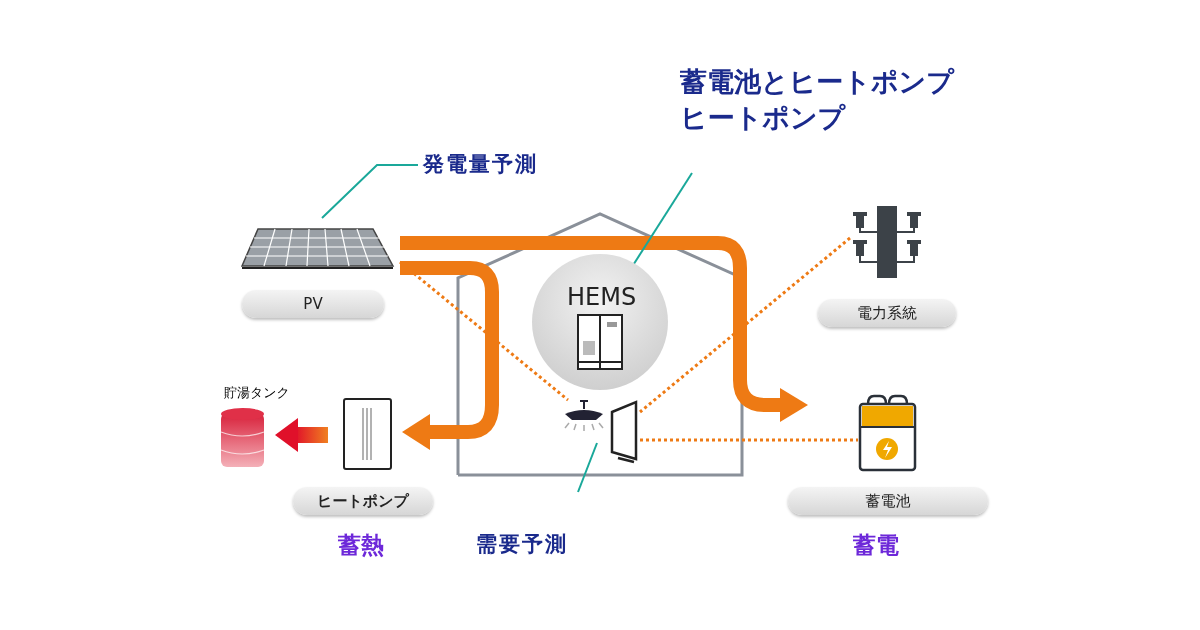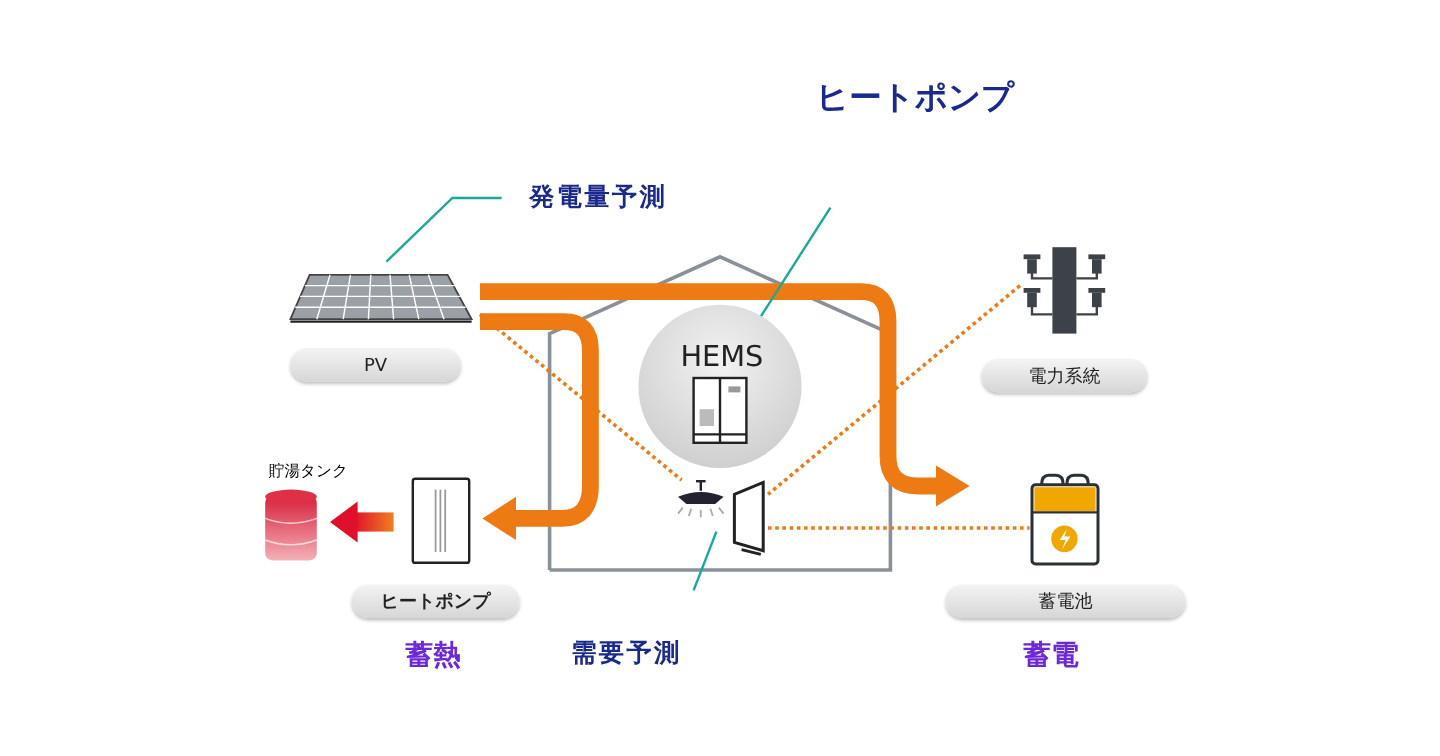--- a/index.html
+++ b/index.html
@@ -145,24 +145,25 @@
 
   <g>
     <rect x="221" y="413" width="43" height="54" rx="6" fill="url(#tankGrad)"></rect>
     <ellipse cx="242.5" cy="414" rx="21.5" ry="6" fill="#e03048"></ellipse>
     <path d="M221,432 Q242,440 264,432" fill="none" stroke="#fff" stroke-width="1.2" opacity="0.7"></path>
     <path d="M221,450 Q242,458 264,450" fill="none" stroke="#fff" stroke-width="1.2" opacity="0.7"></path>
   </g>
 </svg>
 
 <div class="title-main">
+  <div>蓄電池とヒートポンプ</div>
   <div>ヒートポンプ</div>
 </div>
 
-<div class="forecast" style="left:423px; top:150px;margin-left:18px;">発電量予測</div>
+<div class="forecast" style="left:423px; top:150px;">発電量予測</div>
 <div class="forecast" style="left:476px; top:530px;">需要予測</div>
 
 <div class="hems-text">HEMS</div>
 
 <div class="small-label" style="left:208px; top:384px;">貯湯タンク</div>
 
 <div class="pill" style="left:242px; top:290px; width:142px;text-align:center;">PV</div>
 <div class="pill" style="left:818px; top:299px; width:138px;">電力系統</div>
 <div class="pill" style="left:293px; top:487px; width:140px;font-weight:bold;">ヒートポンプ</div>
 <div class="pill" style="left:788px; top:487px; width:200px;">蓄電池</div>

